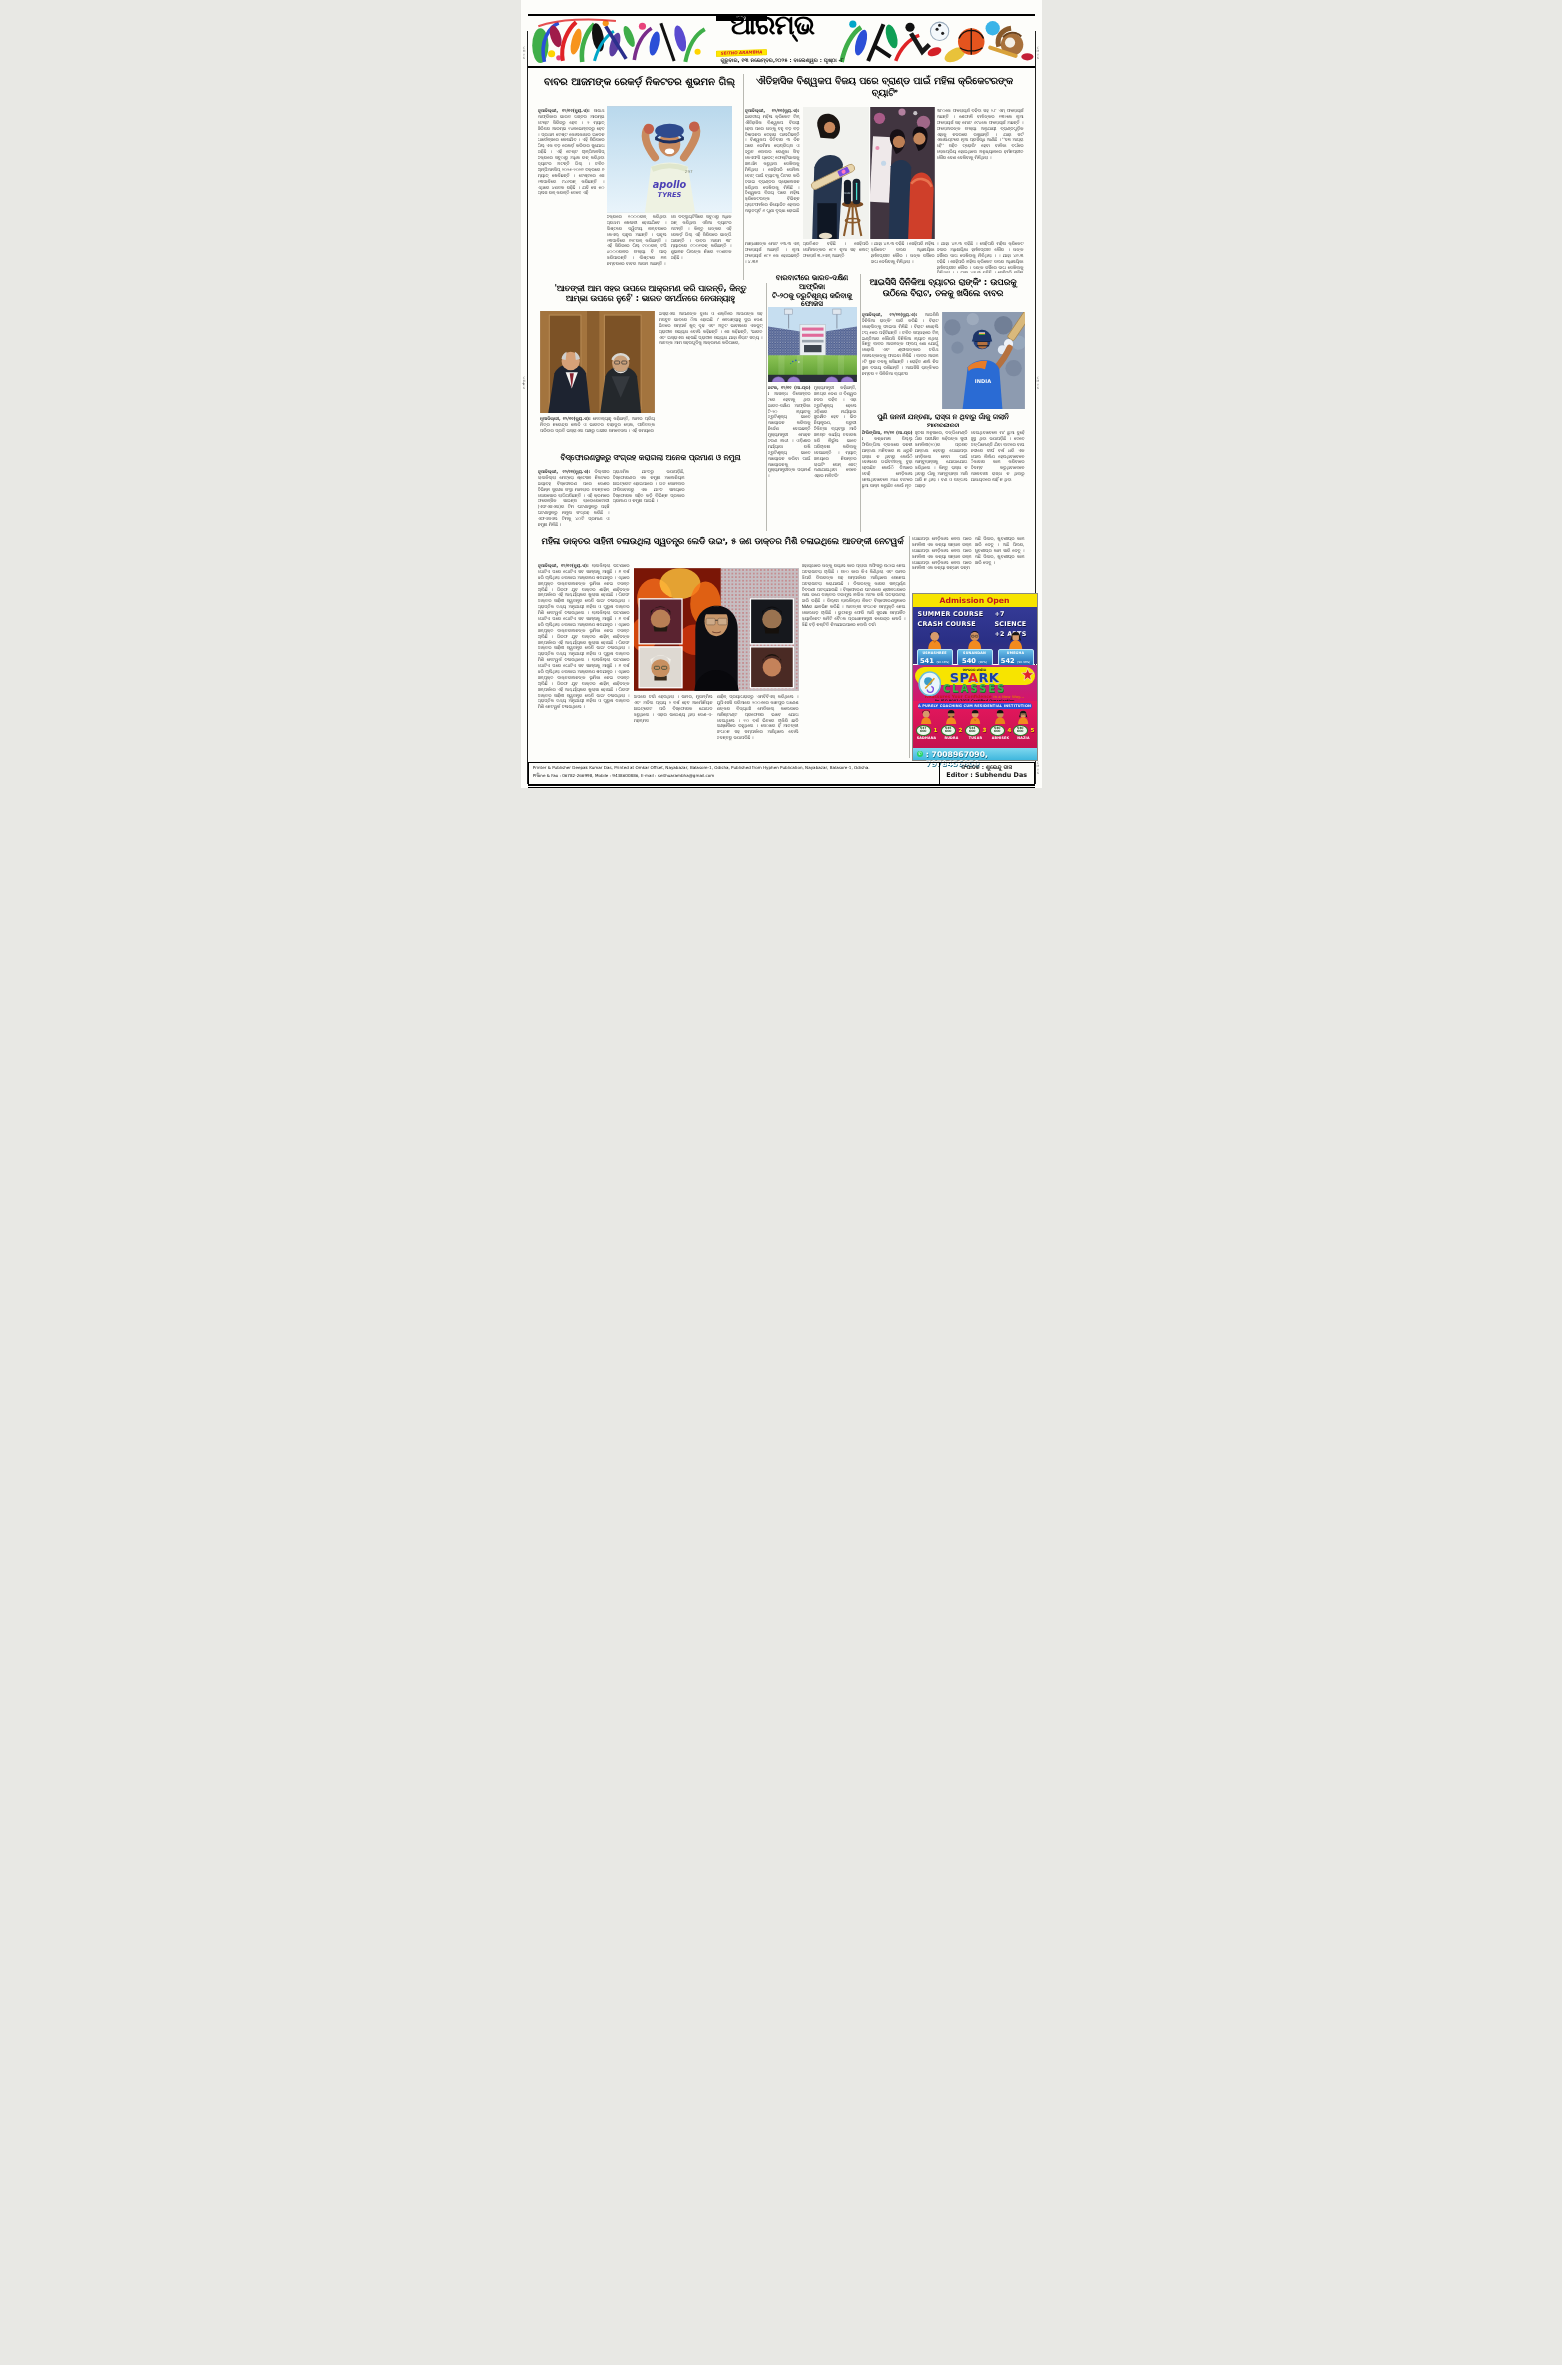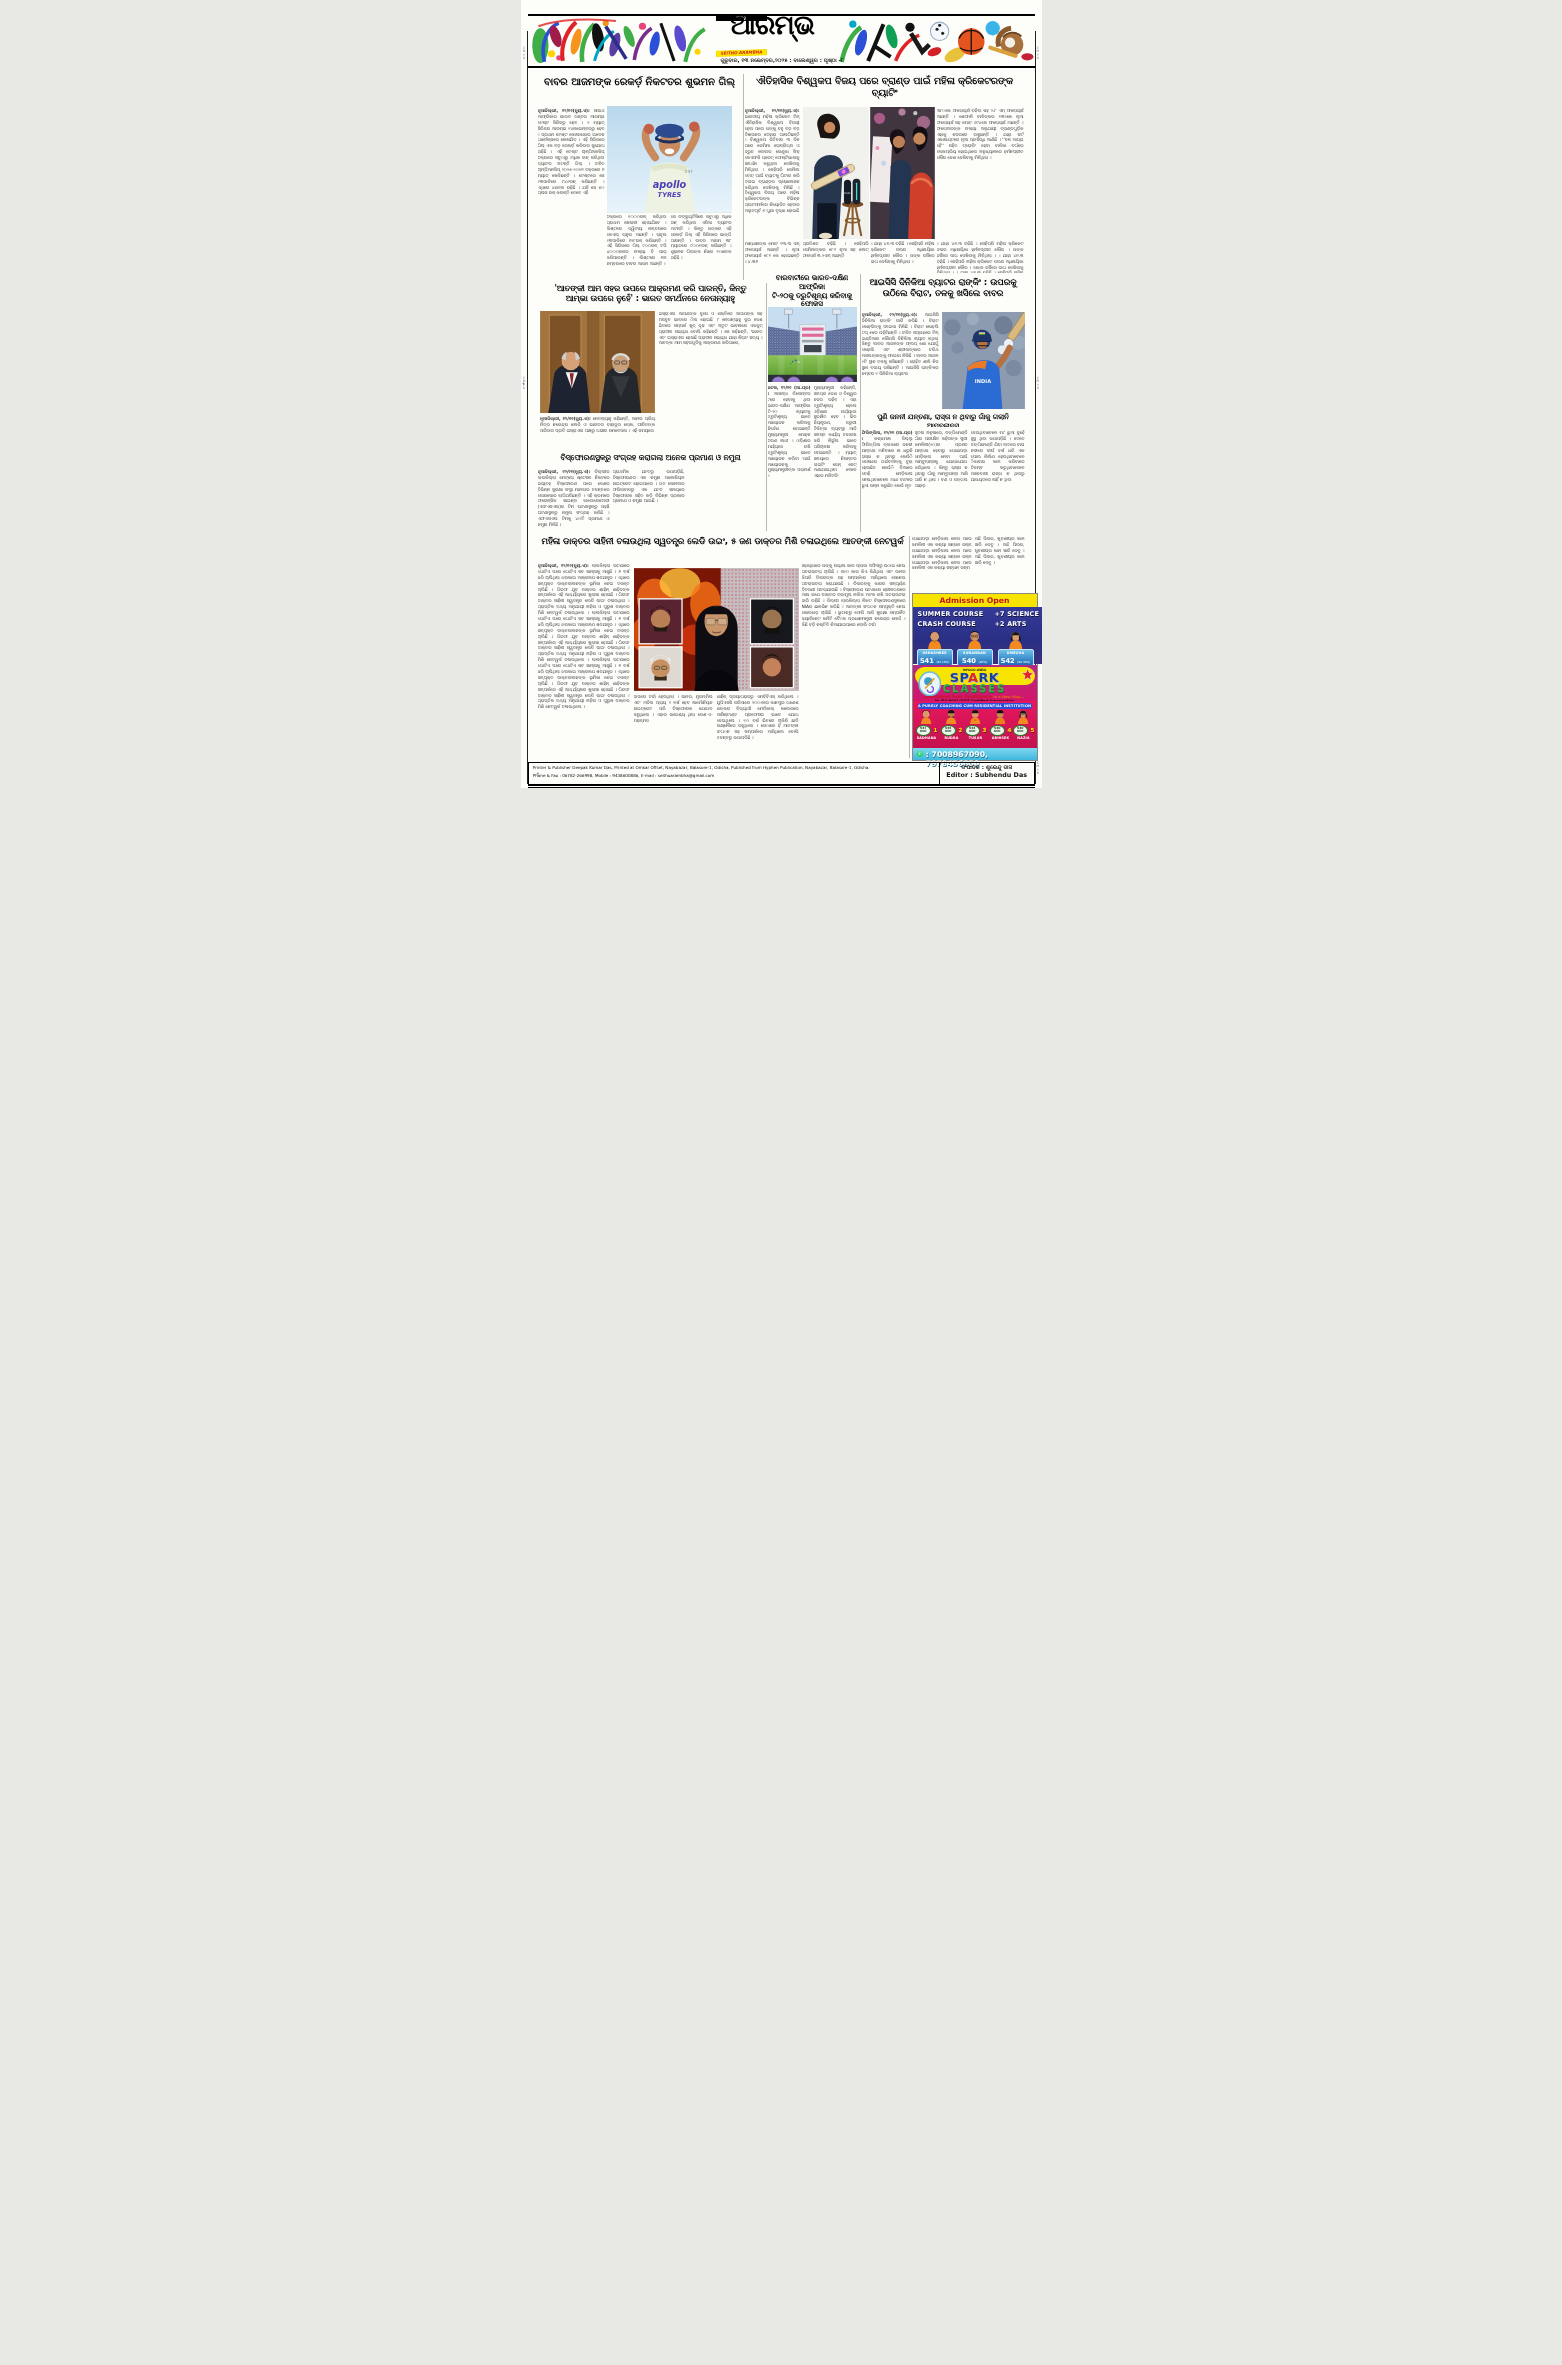--- a/index.html
+++ b/index.html
@@ -13,21 +13,21 @@
   .dl{font-weight:700;}
   .hl{font-weight:800;color:#000;line-height:1.22;overflow:hidden;letter-spacing:-0.1px;}
   .ctr{text-align:center;}
   .mark{font-size:3.1px;color:#777;line-height:1.1;text-align:center;}
   .photo{overflow:hidden;background:#ccc;}
   svg{display:block;}
   
   .ad-wrap{border:0.5px solid #8a8a84;}
   .ad-yellow{background:#f7e400;}
   .ad-script{font-weight:800;color:#c4161c;}
-  .ad-blue{background:linear-gradient(180deg,#343a96 0%,#2a2f85 60%,#3c2f7d 100%);padding-left:22px;}
+  .ad-blue{background:linear-gradient(180deg,#343a96 0%,#2a2f85 60%,#3c2f7d 100%);}
   .ad-course{color:#fff;font-weight:800;font-size:6.4px;letter-spacing:0.2px;
              text-shadow:0.5px 0.5px 0 #14143c;line-height:1.5;}
   .badge{background:linear-gradient(180deg,#6cc0ea,#1e6cb6);border-radius:2px;color:#fff;
          text-align:center;border:0.5px solid #bfe4f5;}
   .badge .nm{font-size:3.3px;font-weight:700;letter-spacing:0.2px;}
   .badge .sc{font-size:6.7px;font-weight:800;line-height:1;}
   .badge .pc{font-size:2.8px;}
   .ad-logo-box{background:#f7e400;border-radius:9.2px;text-align:center;}
   .spark{font-weight:900;font-size:12.8px;letter-spacing:0.5px;color:#1b3f9e;
          text-shadow:0.5px 0.5px 0 #9db6e8;line-height:1;}

